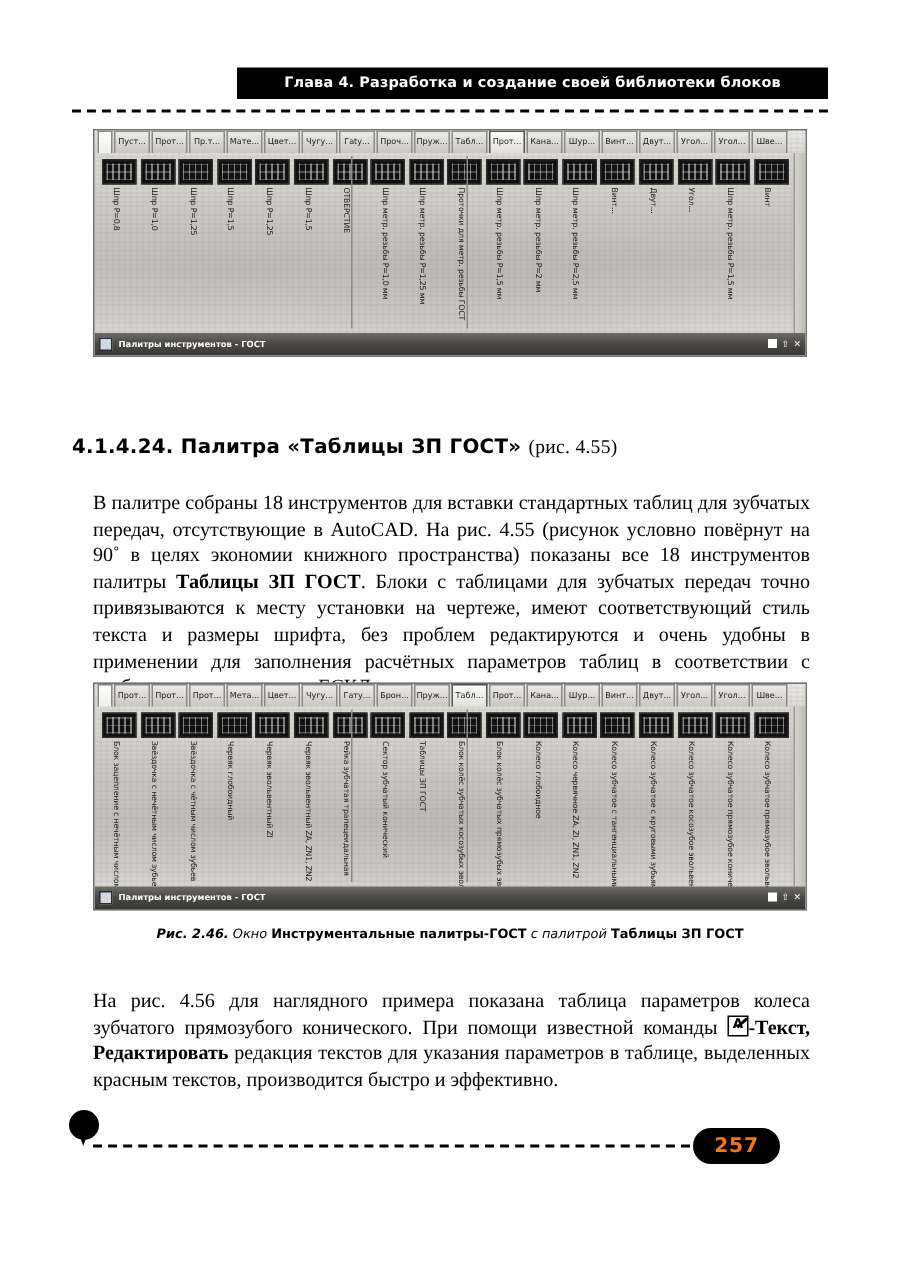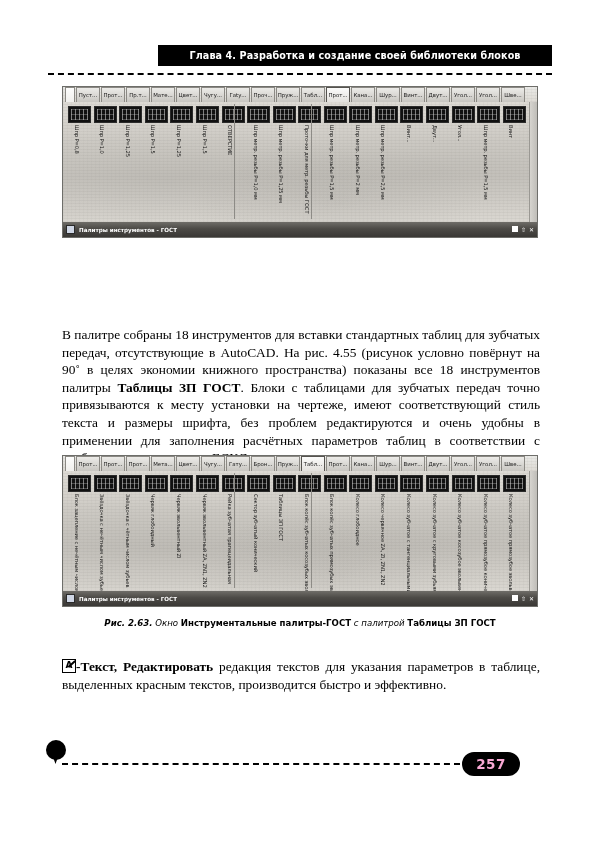--- a/index.html
+++ b/index.html
@@ -302,21 +302,21 @@
     width: 5px; height: 7px;
     background: #000;
     clip-path: polygon(0 0, 100% 0, 50% 100%);
   }
   .pagenum {
     position: absolute;
     left: 462px; top: 752px;
     width: 58px; height: 24px;
     background: #000;
     border-radius: 12px;
-    color: #f9a8d4;
+    color: #f97316;
     display: flex;
     align-items: center;
     justify-content: center;
     font-family: "DejaVu Sans", sans-serif;
     font-weight: bold;
     font-size: 13.5px;
     letter-spacing: 0.5px;
   }
 </style>
 </head>
@@ -441,20 +441,25 @@
       <span class="tb-spacer"></span>
       <span class="tb-btns">
         <span class="tb-btn"><span class="tb-sq"></span></span>
         <span class="tb-btn">⇧</span>
         <span class="tb-btn">✕</span>
       </span>
     </div>
   </div>
 
 
+  <h2 class="sect" style="top:290px;">
+    <span>4.1.4.24.</span>
+    <span>Палитра «Таблицы ЗП ГОСТ»</span>
+    <span class="norm">(рис. 4.55)</span>
+  </h2>
 
   <p class="body" style="top:326px; width:478px;">
     <span>В палитре собраны 18 инструментов для вставки стандартных таблиц для зубчатых передач, отсутствующие в AutoCAD. На рис. 4.55 (рисунок условно повёрнут на 90˚ в целях экономии книжного пространства) показаны все 18 инструментов палитры </span><b>Таблицы ЗП ГОСТ</b><span>. Блоки с таблицами для зубчатых передач точно привязываются к месту установки на чертеже, имеют соответствующий стиль текста и размеры шрифта, без проблем редактируются и очень удобны в применении для заполнения расчётных параметров таблиц в соответствии с требованиями стандартов ЕСКД.</span>
   </p>
 
   <div class="figure" id="fig2" style="left:62px; top:455px; width:476px; height:152px;">
     <div class="fig-grad"></div>
     <div class="fig-noise"></div>
     <div class="fig-ghost"></div>
 
@@ -563,28 +568,28 @@
       <span class="tb-spacer"></span>
       <span class="tb-btns">
         <span class="tb-btn"><span class="tb-sq"></span></span>
         <span class="tb-btn">⇧</span>
         <span class="tb-btn">✕</span>
       </span>
     </div>
   </div>
 
   <div class="caption" style="top:617px;">
-    <span class="ri">Рис. 2.63.</span>
+    <span class="ri">Рис. 2.46.</span>
     <span class="it">Окно</span>
     <span class="bd">Инструментальные палитры-ГОСТ</span>
     <span class="it">с палитрой</span>
     <span class="bd">Таблицы ЗП ГОСТ</span>
   </div>
 
   <p class="body" style="top:658px;">
-    <span class="cmd-icon"><span>A</span><i></i></span><b>-Текст, Редактировать</b><span> редакция текстов для указания параметров в таблице, выделенных красным текстов, производится быстро и эффективно.</span>
+    <span>На рис. 4.56 для наглядного примера показана таблица параметров колеса зубчатого прямозубого конического. При помощи известной команды </span><span class="cmd-icon"><span>A</span><i></i></span><b>-Текст, Редактировать</b><span> редакция текстов для указания параметров в таблице, выделенных красным текстов, производится быстро и эффективно.</span>
   </p>
 
   <div class="foot-dot"></div>
   <div class="foot-dots"></div>
   <div class="pagenum">257</div>
 
 </div>
 
 </body></html>

